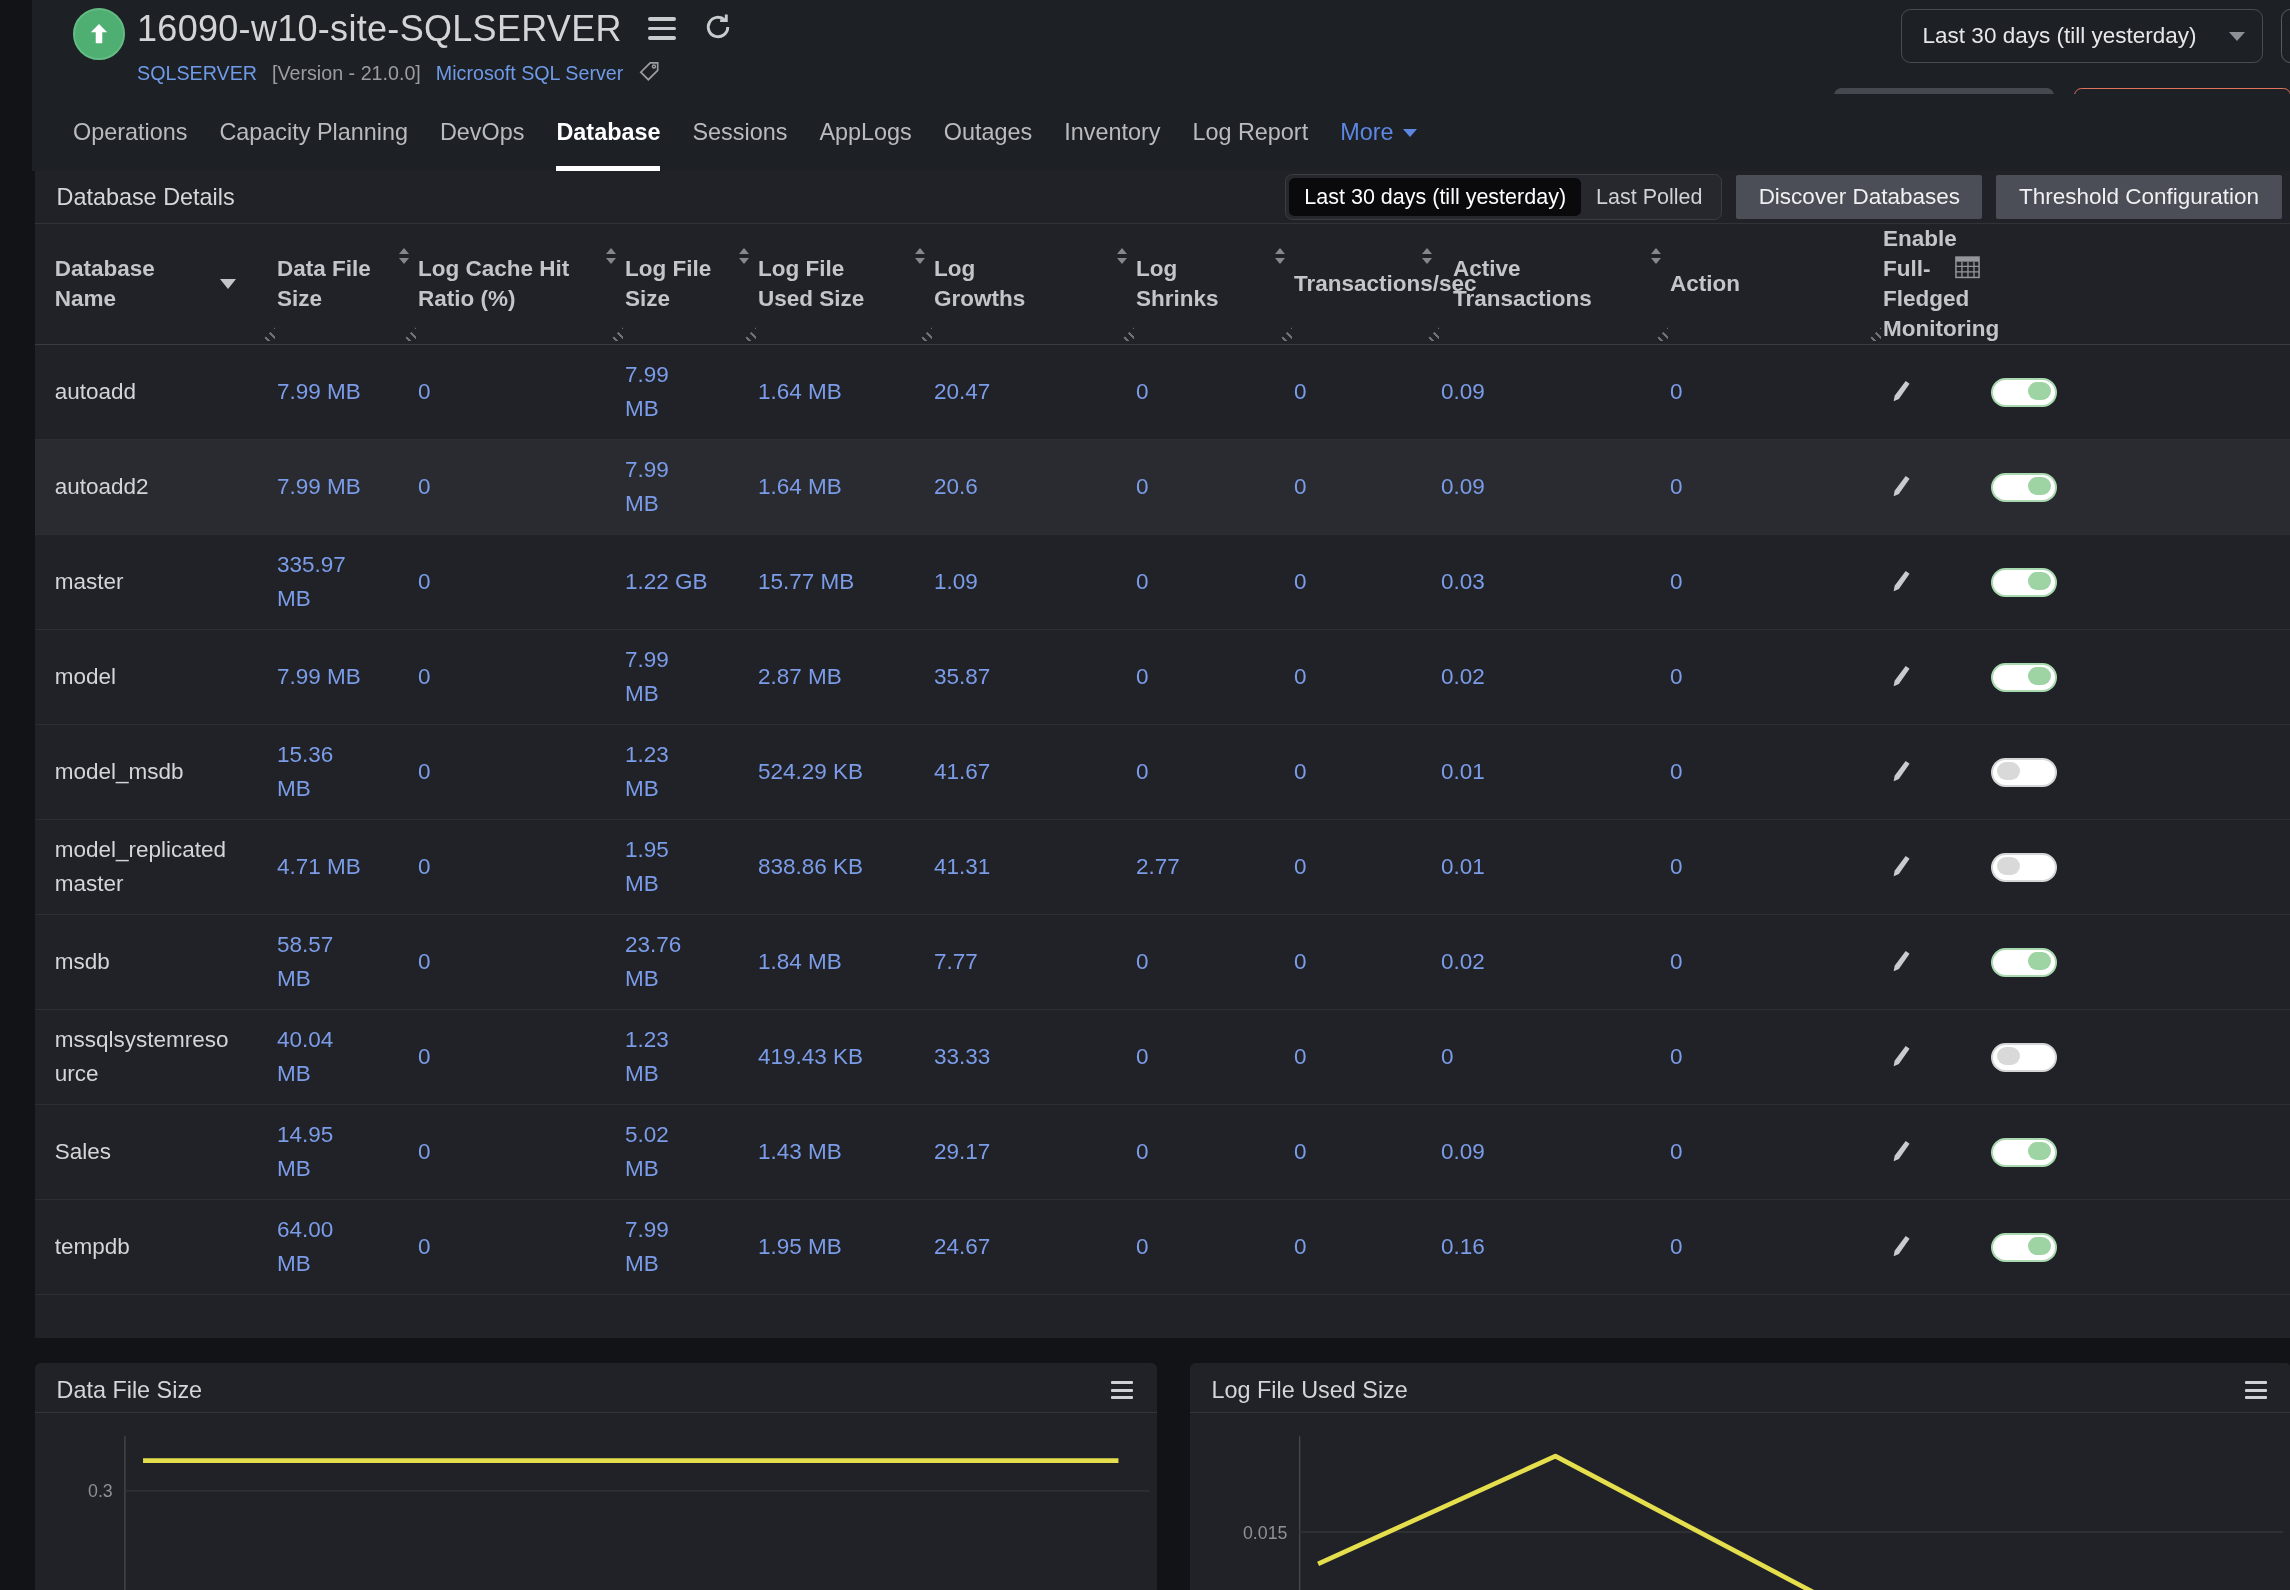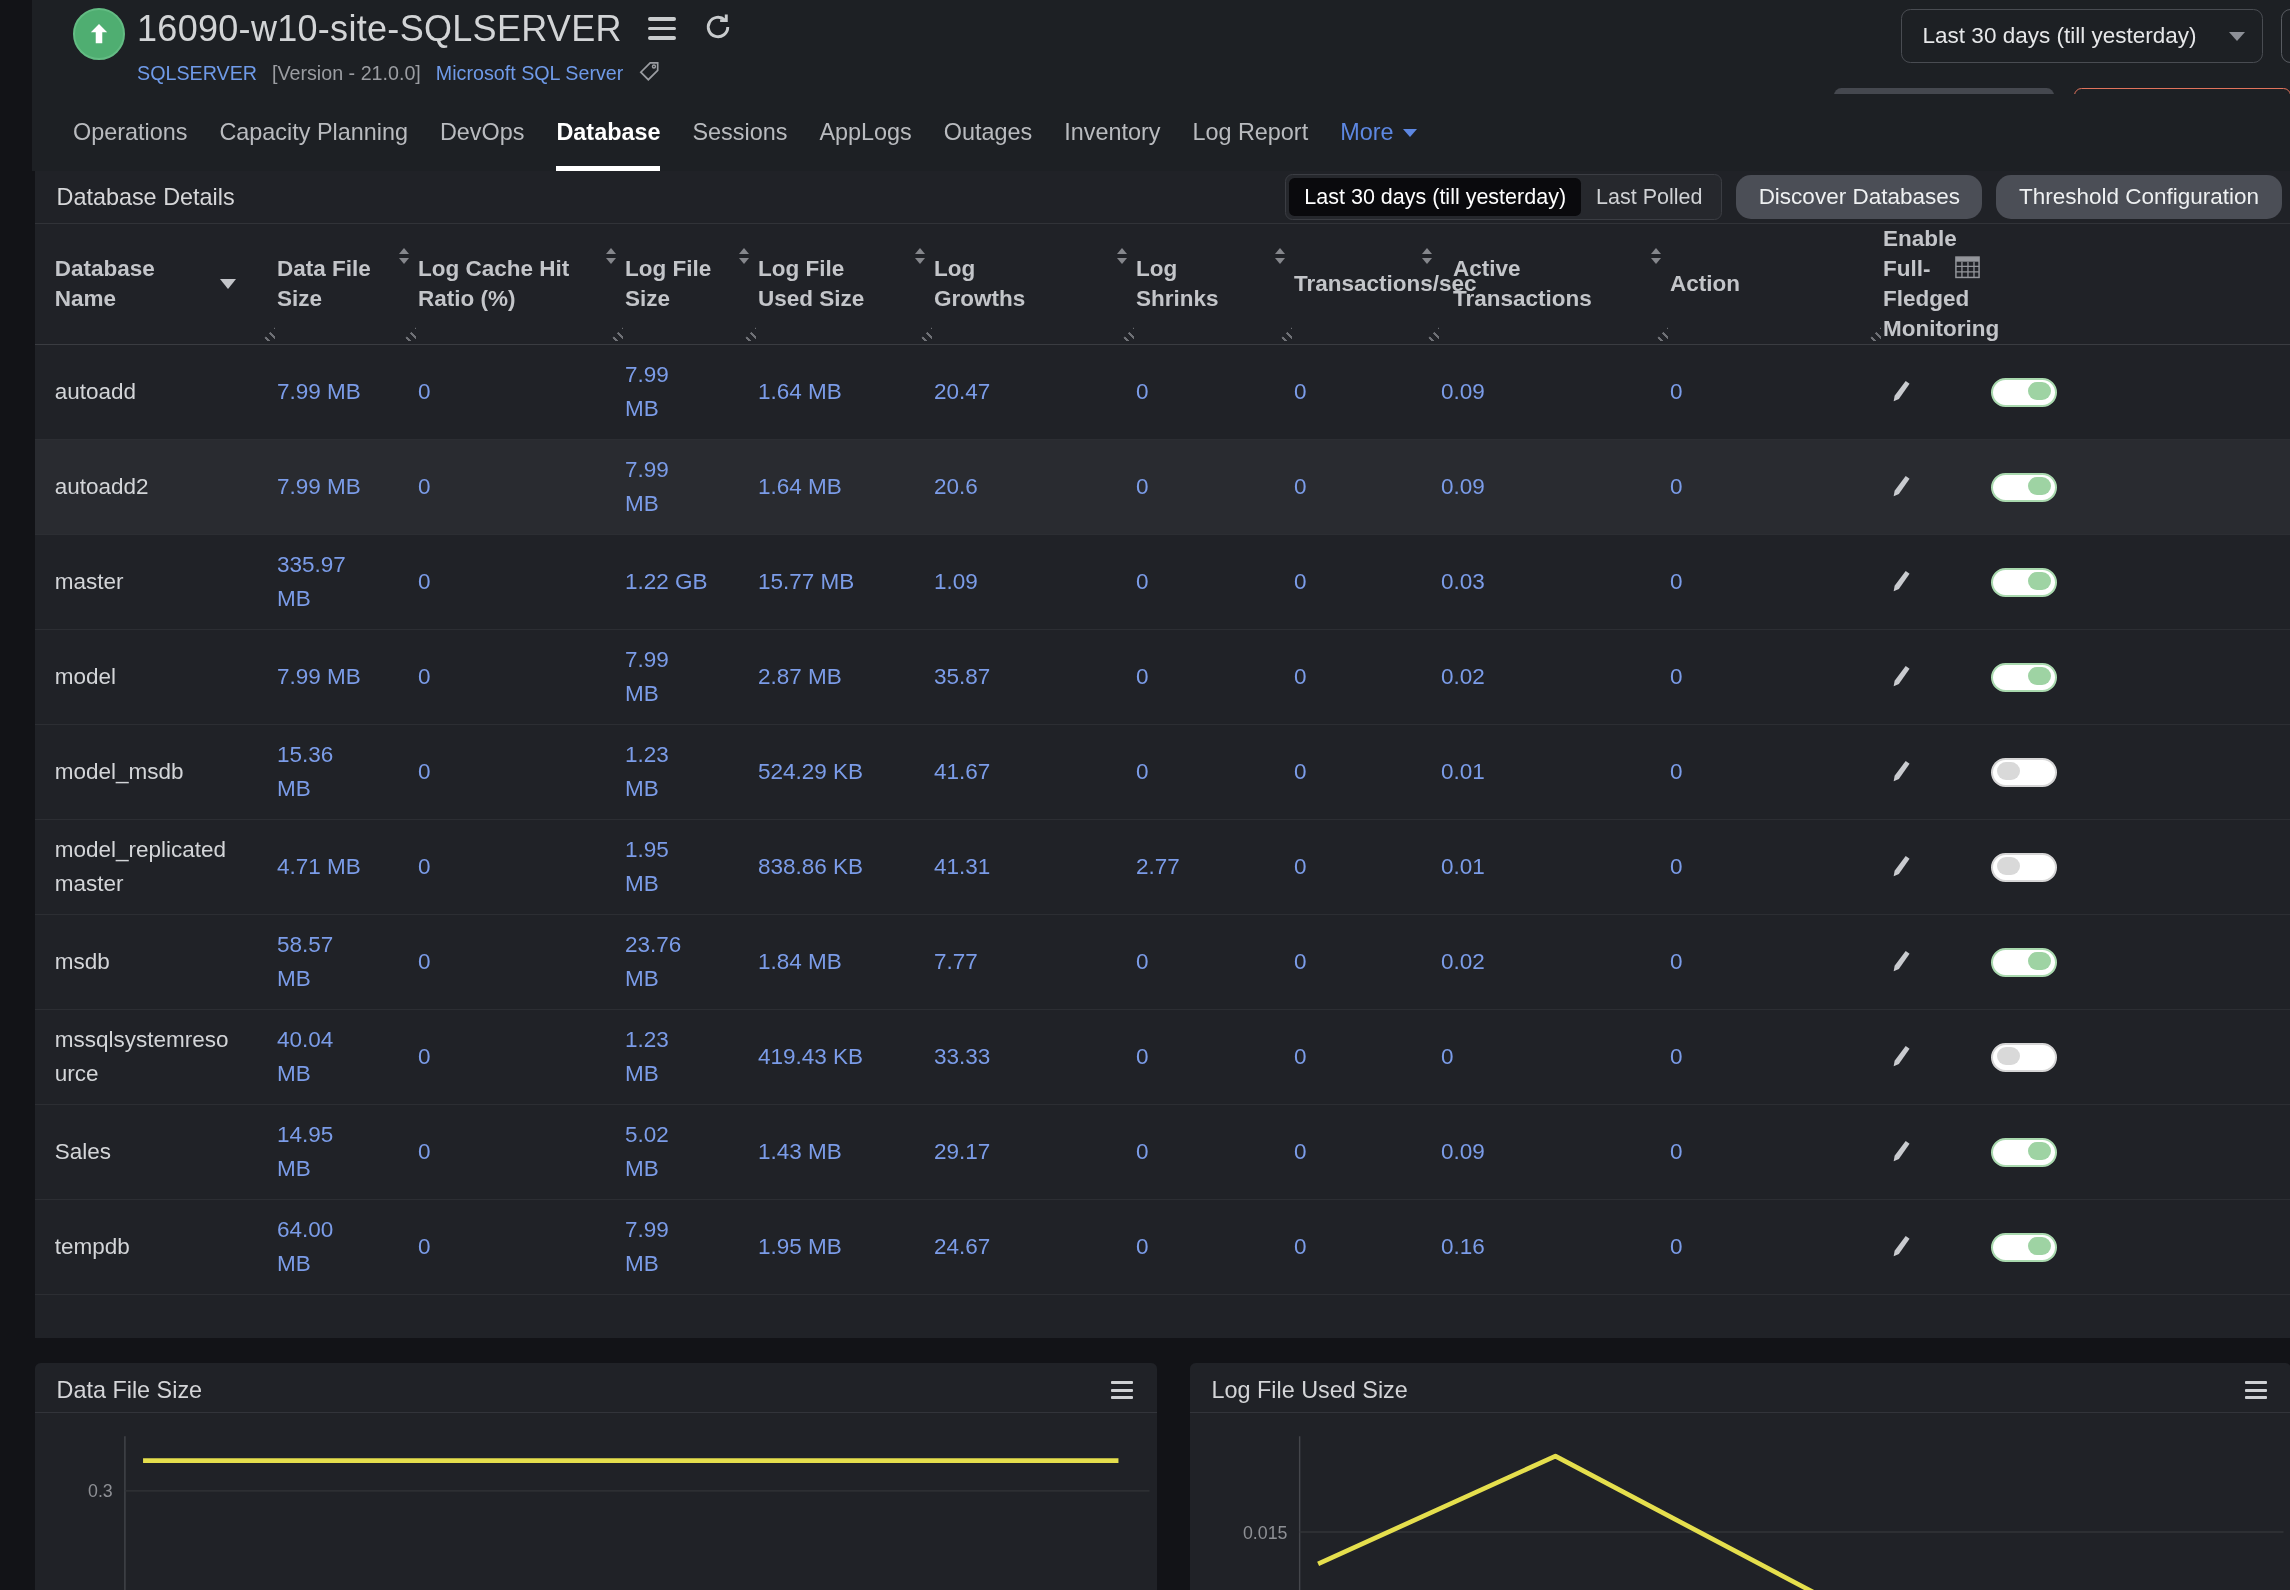--- a/index.html
+++ b/index.html
@@ -42,21 +42,21 @@
   .more { display:flex; align-items:center; gap:9.4px; margin-left:32px; font-size:23.4px; color:#5d87e2; cursor:pointer;text-align:center; }
   .more .caret-down { border-top-color:#5d87e2; border-left-width:7.5px; border-right-width:7.5px; border-top-width:8.4px; }
   
   .panel { position:absolute; top:171px; left:35px; width:2256px; height:1167px; background:#202227; }
   .section-hdr { height:53px; display:flex; align-items:center; justify-content:space-between; padding:0 9.4px 0 21.5px; border-bottom:0.9px solid #313338; }
   .section-title { font-size:23.4px; color:#d6d7d9; }
   .sec-controls { display:flex; align-items:center; gap:14px; }
   .segmented { display:flex; align-items:center; background:#26282d; border:0.9px solid #3b3d43; border-radius:7.5px; padding:3.7px; height:46px; }
   .seg { font-size:21.5px; padding:6.6px 15px; border-radius:5.6px; color:#cfd1d4; cursor:pointer; white-space:nowrap; }
   .seg.sel { background:#0a0a0d; color:#ffffff; }
-  .btn-gray2 { background:#4b4e56; border:none; border-radius:15px; height:44px; padding:0 22.5px;
+  .btn-gray2 { background:#4b4e56; border:none; border-radius:2px; height:44px; padding:0 22.5px;
                font-size:22.5px; color:#eef0f1; font-family:inherit; cursor:pointer; white-space:nowrap; }
   
   .thead, .tr { display:grid; grid-template-columns:242px 141px 207px 133px 176px 202px 158px 147px 229px 213px 108px 1fr; }
   .thead { border-bottom:0.9px solid #3a3c41; }
   .th { position:relative; display:flex; align-items:center; min-height:87px; font-size:22.5px; font-weight:700;
         color:#c3c5c9; line-height:30px; padding-right:41px; cursor:pointer; }
   .th.c0 { padding-left:19.7px; cursor:pointer; }
   .thl { display:inline-block; }
   .c6 .thl { max-width:97px; } .c9 .thl { max-width:142px;margin-left:12px; } .c11 .thl { max-width:221px; }
   .name-caret { width:0; height:0; border-left:8.4px solid transparent; border-right:8.4px solid transparent; border-top:10.3px solid #c3c5c9; margin-left:13px; }

